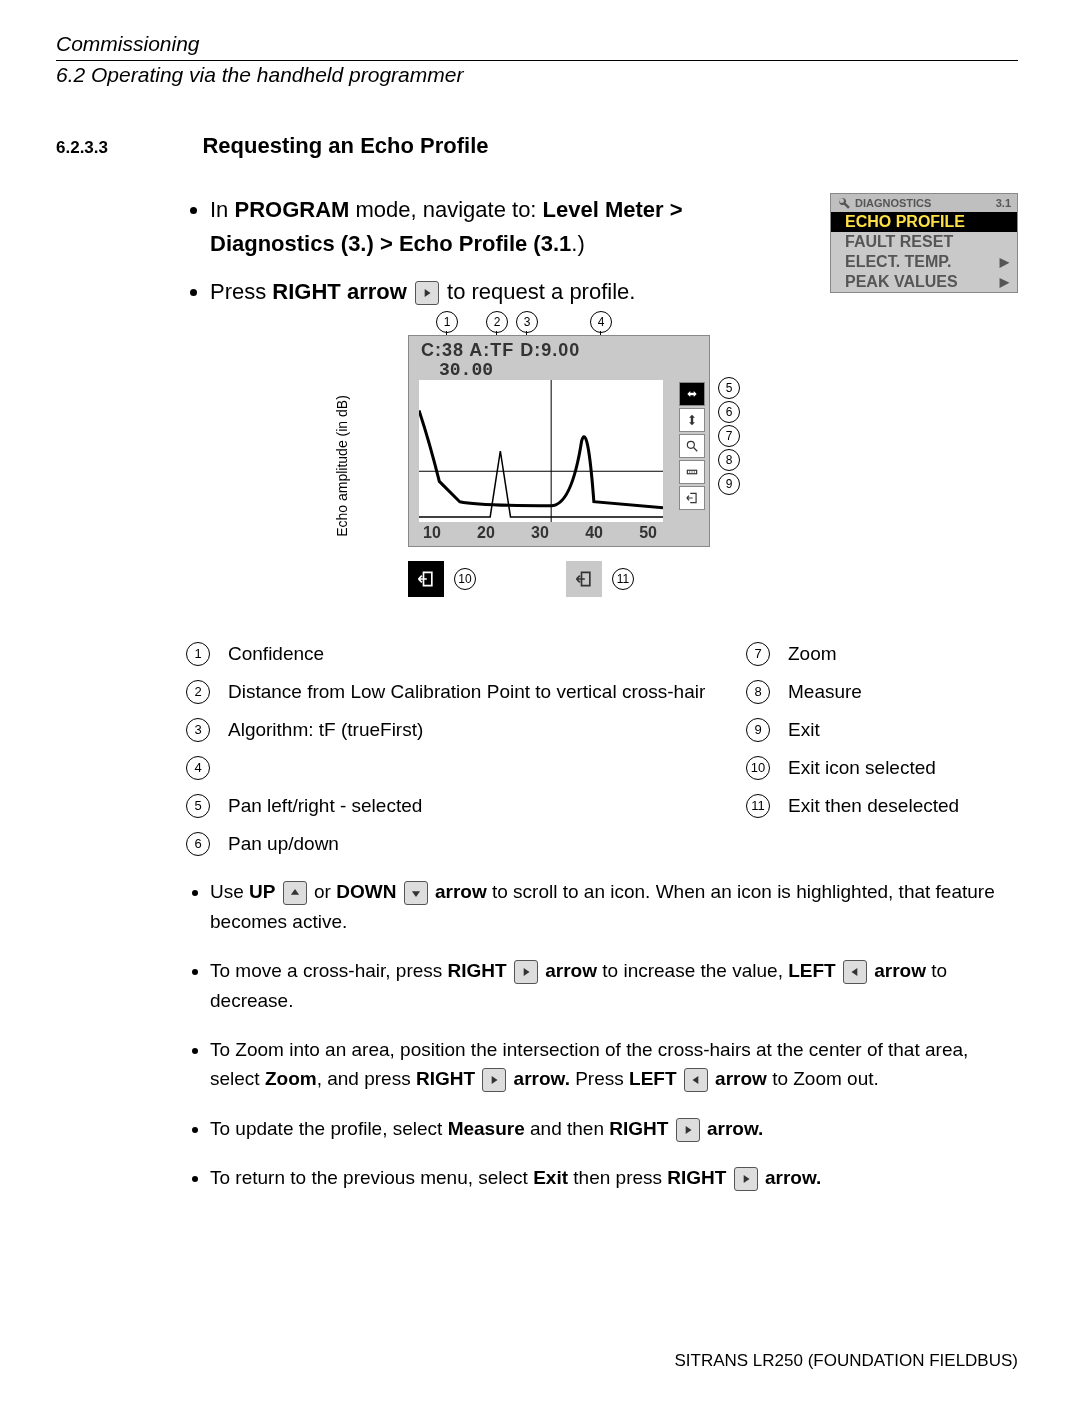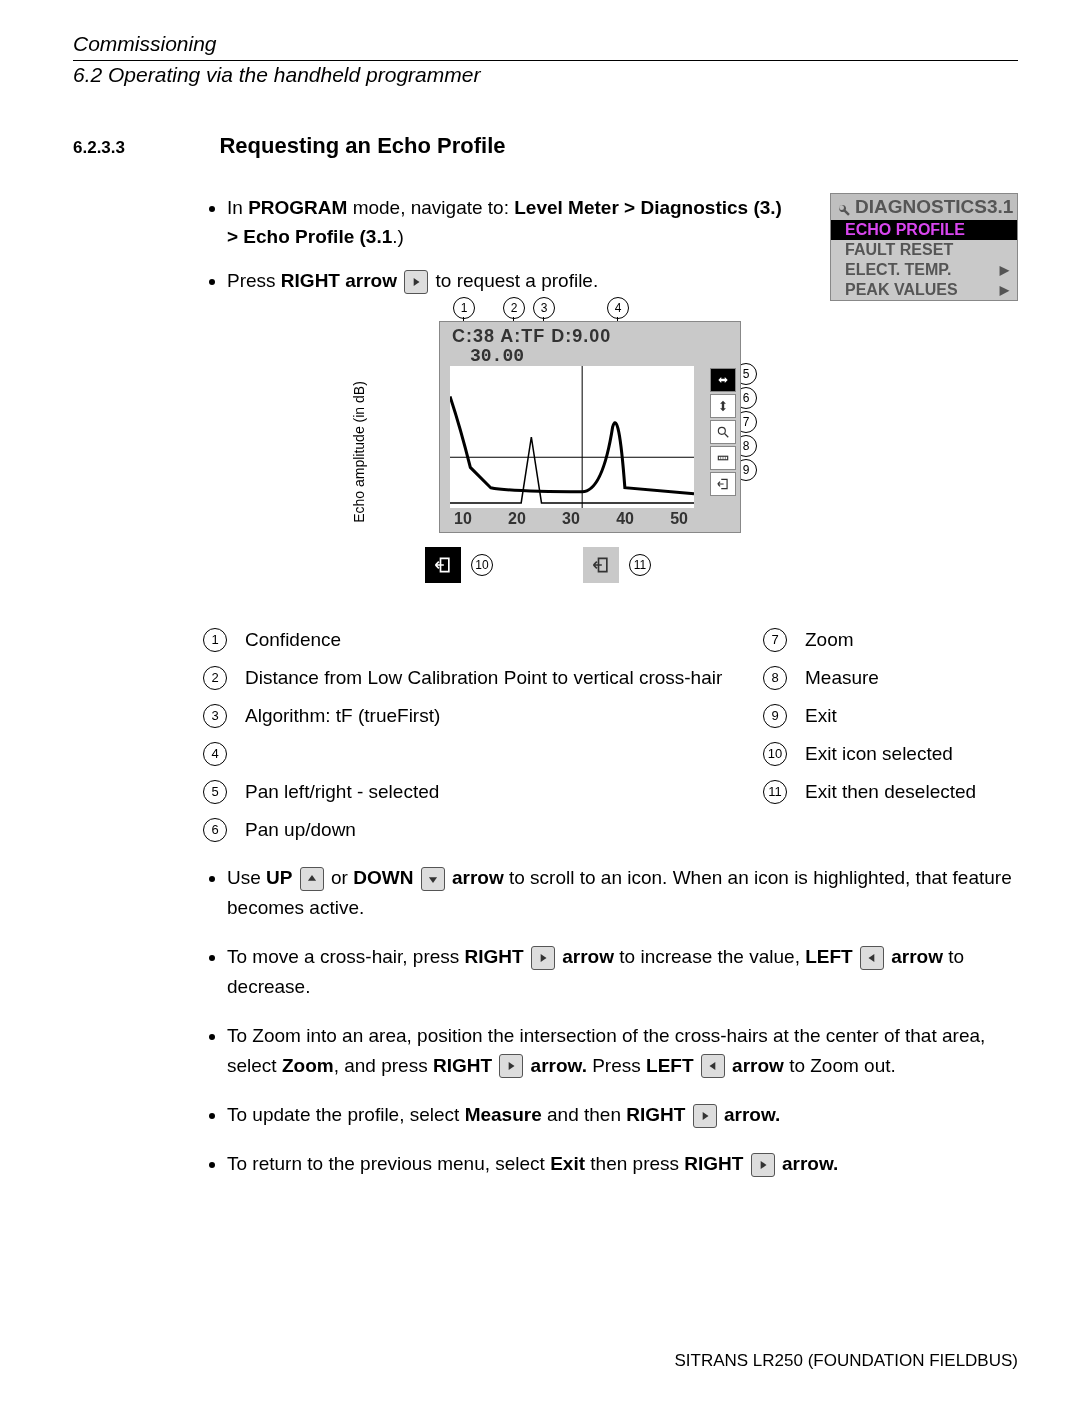--- a/index.html
+++ b/index.html
@@ -1,37 +1,37 @@
 <!DOCTYPE html>
 <html><head>
 <meta charset="utf-8">
 <style>
   html,body{margin:0;padding:0;background:#fff;font-family:Arial,Helvetica,sans-serif;color:#000}
-  .page{width:1074px;min-height:1405px;margin:0 auto;position:relative;box-sizing:border-box;padding:32px 56px 40px 73px}
+  .page{width:1074px;min-height:1405px;margin:0 auto;position:relative;box-sizing:border-box;padding:32px 56px 40px 56px}
   .hdr-title{font-style:italic;font-size:21px}
   .hdr-sub{font-style:italic;font-size:21px;margin-top:2px}
   .hr{border:0;border-top:1.5px solid #000;margin:4px 0 0 0}
   .sec-num{font-weight:700;font-size:17px;display:inline-block}
   .sec-title{font-weight:700;font-size:22px;display:inline-block;margin-left:90px}
   .content{margin-left:130px;margin-top:34px;position:relative}
   ul.b{list-style:disc;padding-left:24px;margin:0}
-  ul.b>li{font-size:19px;line-height:1.55;margin-bottom:14px}
+  ul.b>li{font-size:22px;line-height:1.55;margin-bottom:14px}
   .strong{font-weight:700}
   .keybox{display:inline-flex;align-items:center;justify-content:center;width:22px;height:22px;border:1.5px solid #555;border-radius:3px;background:#ddd;vertical-align:middle;margin:0 2px}
   .keybox svg{width:14px;height:14px}
   
   .diag{position:absolute;right:0;top:0;width:186px;border:1px solid #888}
-  .diag-hdr{background:#bfbfbf;display:flex;align-items:center;justify-content:space-between;padding:2px 6px;font-family:'Arial Narrow',Arial;font-weight:700;color:#555;font-size:19px}
+  .diag-hdr{background:#bfbfbf;display:flex;align-items:center;justify-content:space-between;padding:2px 6px;font-family:'Arial Narrow',Arial;font-weight:700;color:#555;font-size:11px}
   .diag-hdr .ic{width:14px;height:14px;display:inline-block}
   .diag-row{font-family:'Arial Narrow',Arial;font-weight:700;font-size:16px;color:#555;padding:1px 8px 1px 14px;background:#c9c9c9;display:flex;justify-content:space-between;align-items:center}
-  .diag-row.sel{background:#000;color:#d946ef}
+  .diag-row.sel{background:#000;color:#fde047}
   .tri{font-size:12px}
   
   .figwrap{margin:26px 0 12px 188px;position:relative;width:380px}
-  .screen{position:relative;background:#c9c9c9;width:300px;height:210px;border:1px solid #888;margin-left:48px}
+  .screen{position:relative;background:#c9c9c9;width:300px;height:210px;border:1px solid #888;margin-left:34px}
   .plot{position:absolute;left:10px;top:44px;right:46px;bottom:24px;background:#fff}
   .yaxis{position:absolute;left:-30px;top:0;bottom:0;width:28px}
   .yaxis-label{position:absolute;left:-2px;top:50%;transform:translate(-50%,-50%) rotate(-90deg);transform-origin:center;font-size:14px;white-space:nowrap}
   .readout{position:absolute;left:12px;top:4px;font-family:'Arial Narrow',Arial;font-weight:700;color:#333;font-size:18px;letter-spacing:1px}
   .readout2{position:absolute;left:30px;top:24px;font-family:Liberation Mono, monospace;font-weight:700;color:#333;font-size:18px}
   .ticks{position:absolute;left:8px;right:46px;bottom:4px;display:flex;justify-content:space-between;font-family:'Arial Narrow',Arial;font-weight:700;color:#333;font-size:16px;padding:0 6px}
   .side-icons{position:absolute;right:4px;top:46px;display:flex;flex-direction:column;gap:2px}
   .sic{width:24px;height:22px;background:#fff;border:1px solid #888;display:flex;align-items:center;justify-content:center}
   .sic svg{width:14px;height:14px}
   

